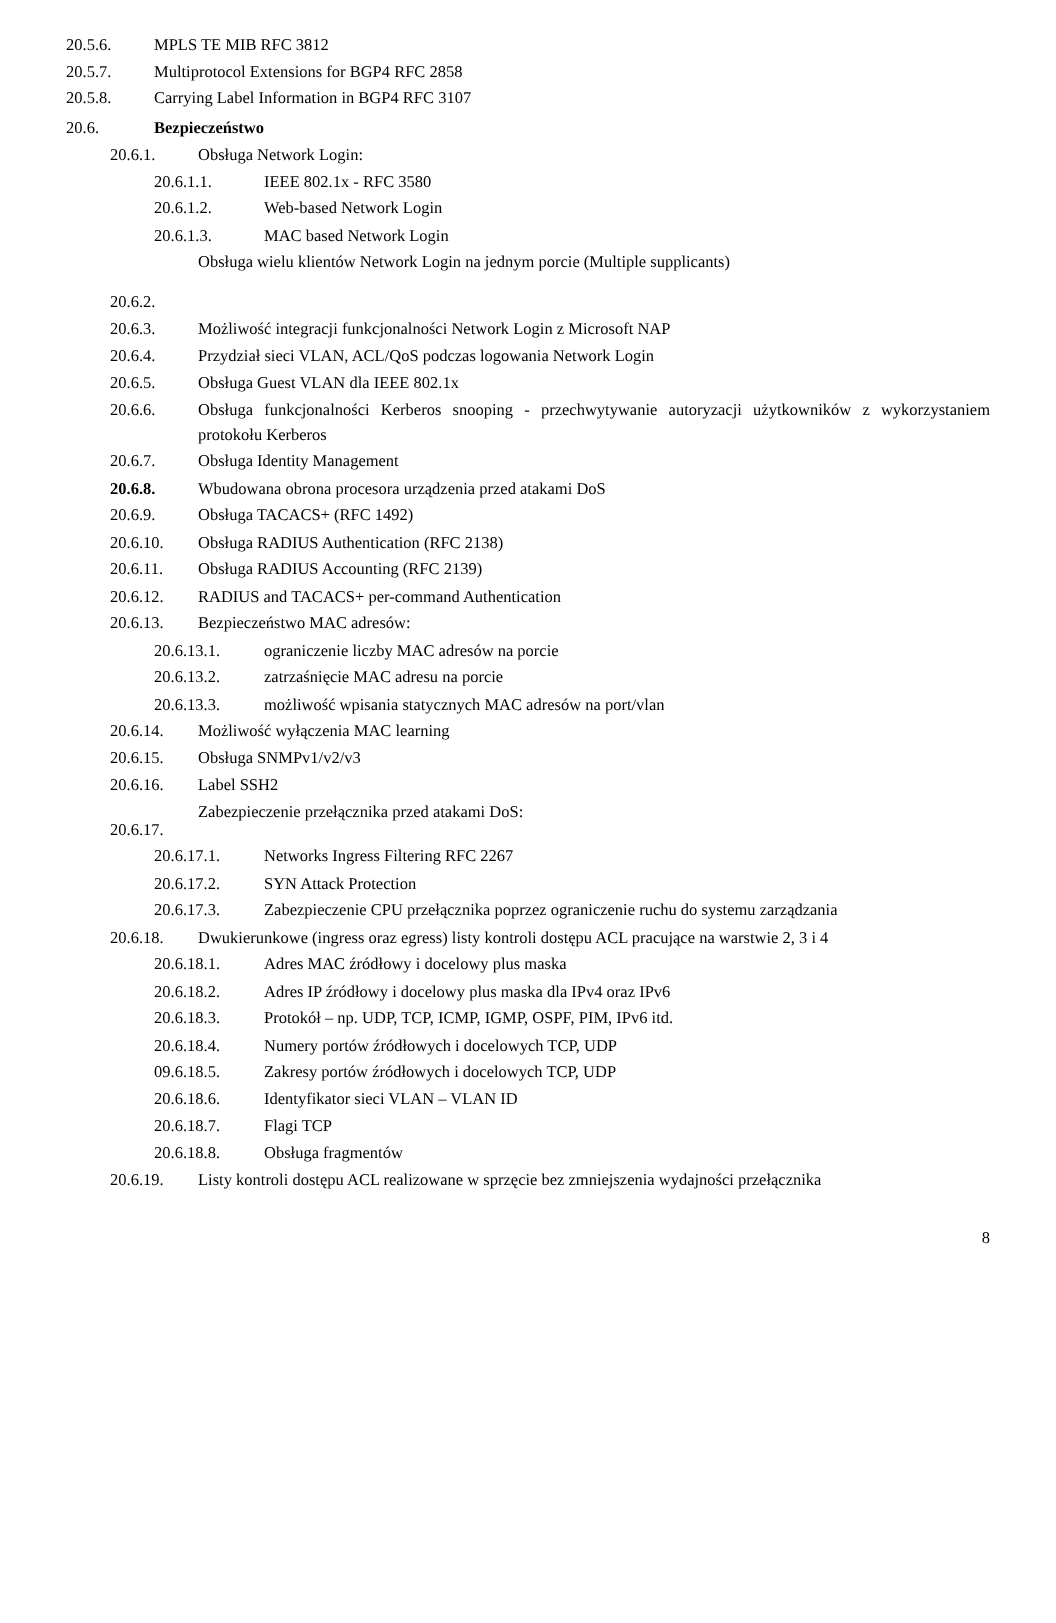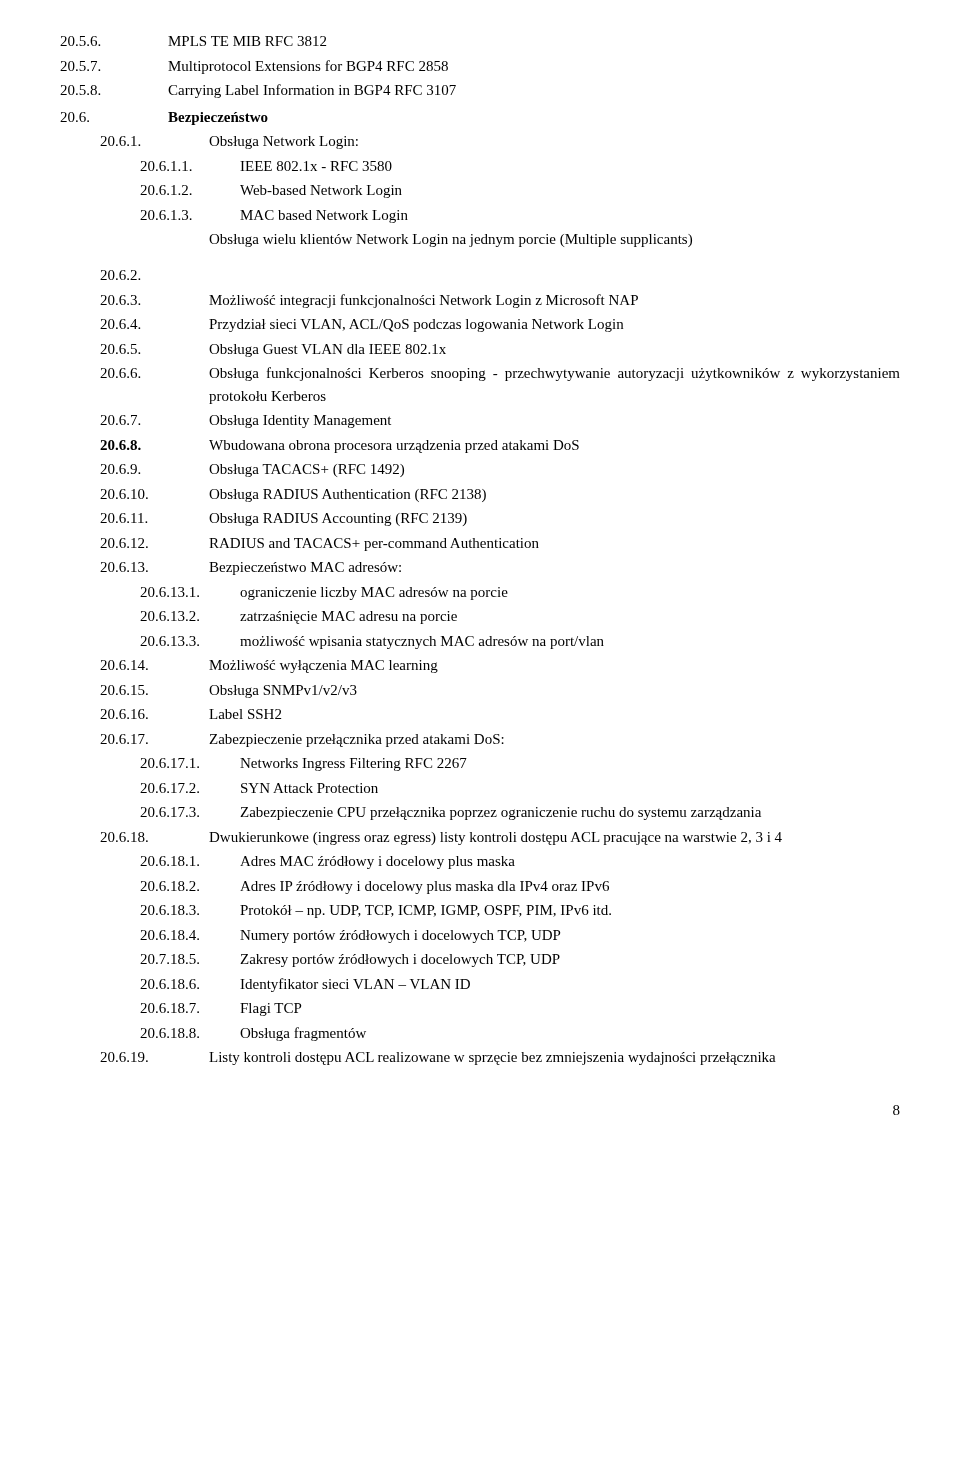--- a/index.html
+++ b/index.html
@@ -31,34 +31,32 @@
     .entry {
       display: flex;
       margin-bottom: 2px;
       text-align: justify;
     }
     .entry .num {
       flex-shrink: 0;
     }
     .entry .content {
       flex: 1;
-      margin-left: 28px;
     }
     .sub-entry {
       display: flex;
       margin-bottom: 2px;
       text-align: justify;
       padding-left: 40px;
     }
     .sub-entry .num {
       flex-shrink: 0;
     }
     .sub-entry .content {
       flex: 1;
-      margin-left: 29px;
     }
     .sub-sub-entry {
       display: flex;
       margin-bottom: 2px;
       text-align: justify;
       padding-left: 80px;
       justify-content: center;
     }
     .sub-sub-entry .num {
       flex-shrink: 0;
@@ -196,21 +194,21 @@
     <span class="num" style="min-width:80px;">20.6.15.</span>
     <span class="content">Obsługa SNMPv1/v2/v3</span>
   </div>
 
   <div class="sub-entry">
     <span class="num" style="min-width:80px;">20.6.16.</span>
     <span class="content">Label SSH2</span>
   </div>
 
   <div class="sub-entry">
-    <span class="num" style="min-width:80px;">20.6.17.</span>
+    <span class="num" style="min-width:80px;margin-top:16px;">20.6.17.</span>
     <span class="content">Zabezpieczenie przełącznika przed atakami DoS:</span>
   </div>
 
   <div class="sub-sub-entry">
     <span class="num" style="min-width:100px;">20.6.17.1.</span>
     <span class="content">Networks Ingress Filtering RFC 2267</span>
   </div>
 
   <div class="sub-sub-entry">
     <span class="num" style="min-width:100px;">20.6.17.2.</span>
@@ -241,21 +239,21 @@
     <span class="num" style="min-width:100px;">20.6.18.3.</span>
     <span class="content">Protokół – np. UDP, TCP, ICMP, IGMP, OSPF, PIM, IPv6 itd.</span>
   </div>
 
   <div class="sub-sub-entry">
     <span class="num" style="min-width:100px;">20.6.18.4.</span>
     <span class="content">Numery portów źródłowych i docelowych TCP, UDP</span>
   </div>
 
   <div class="sub-sub-entry">
-    <span class="num" style="min-width:100px;">20.7.18.5.</span>
+    <span class="num" style="min-width:100px;">09.6.18.5.</span>
     <span class="content">Zakresy portów źródłowych i docelowych TCP, UDP</span>
   </div>
 
   <div class="sub-sub-entry">
     <span class="num" style="min-width:100px;">20.6.18.6.</span>
     <span class="content">Identyfikator sieci VLAN – VLAN ID</span>
   </div>
 
   <div class="sub-sub-entry">
     <span class="num" style="min-width:100px;">20.6.18.7.</span>

